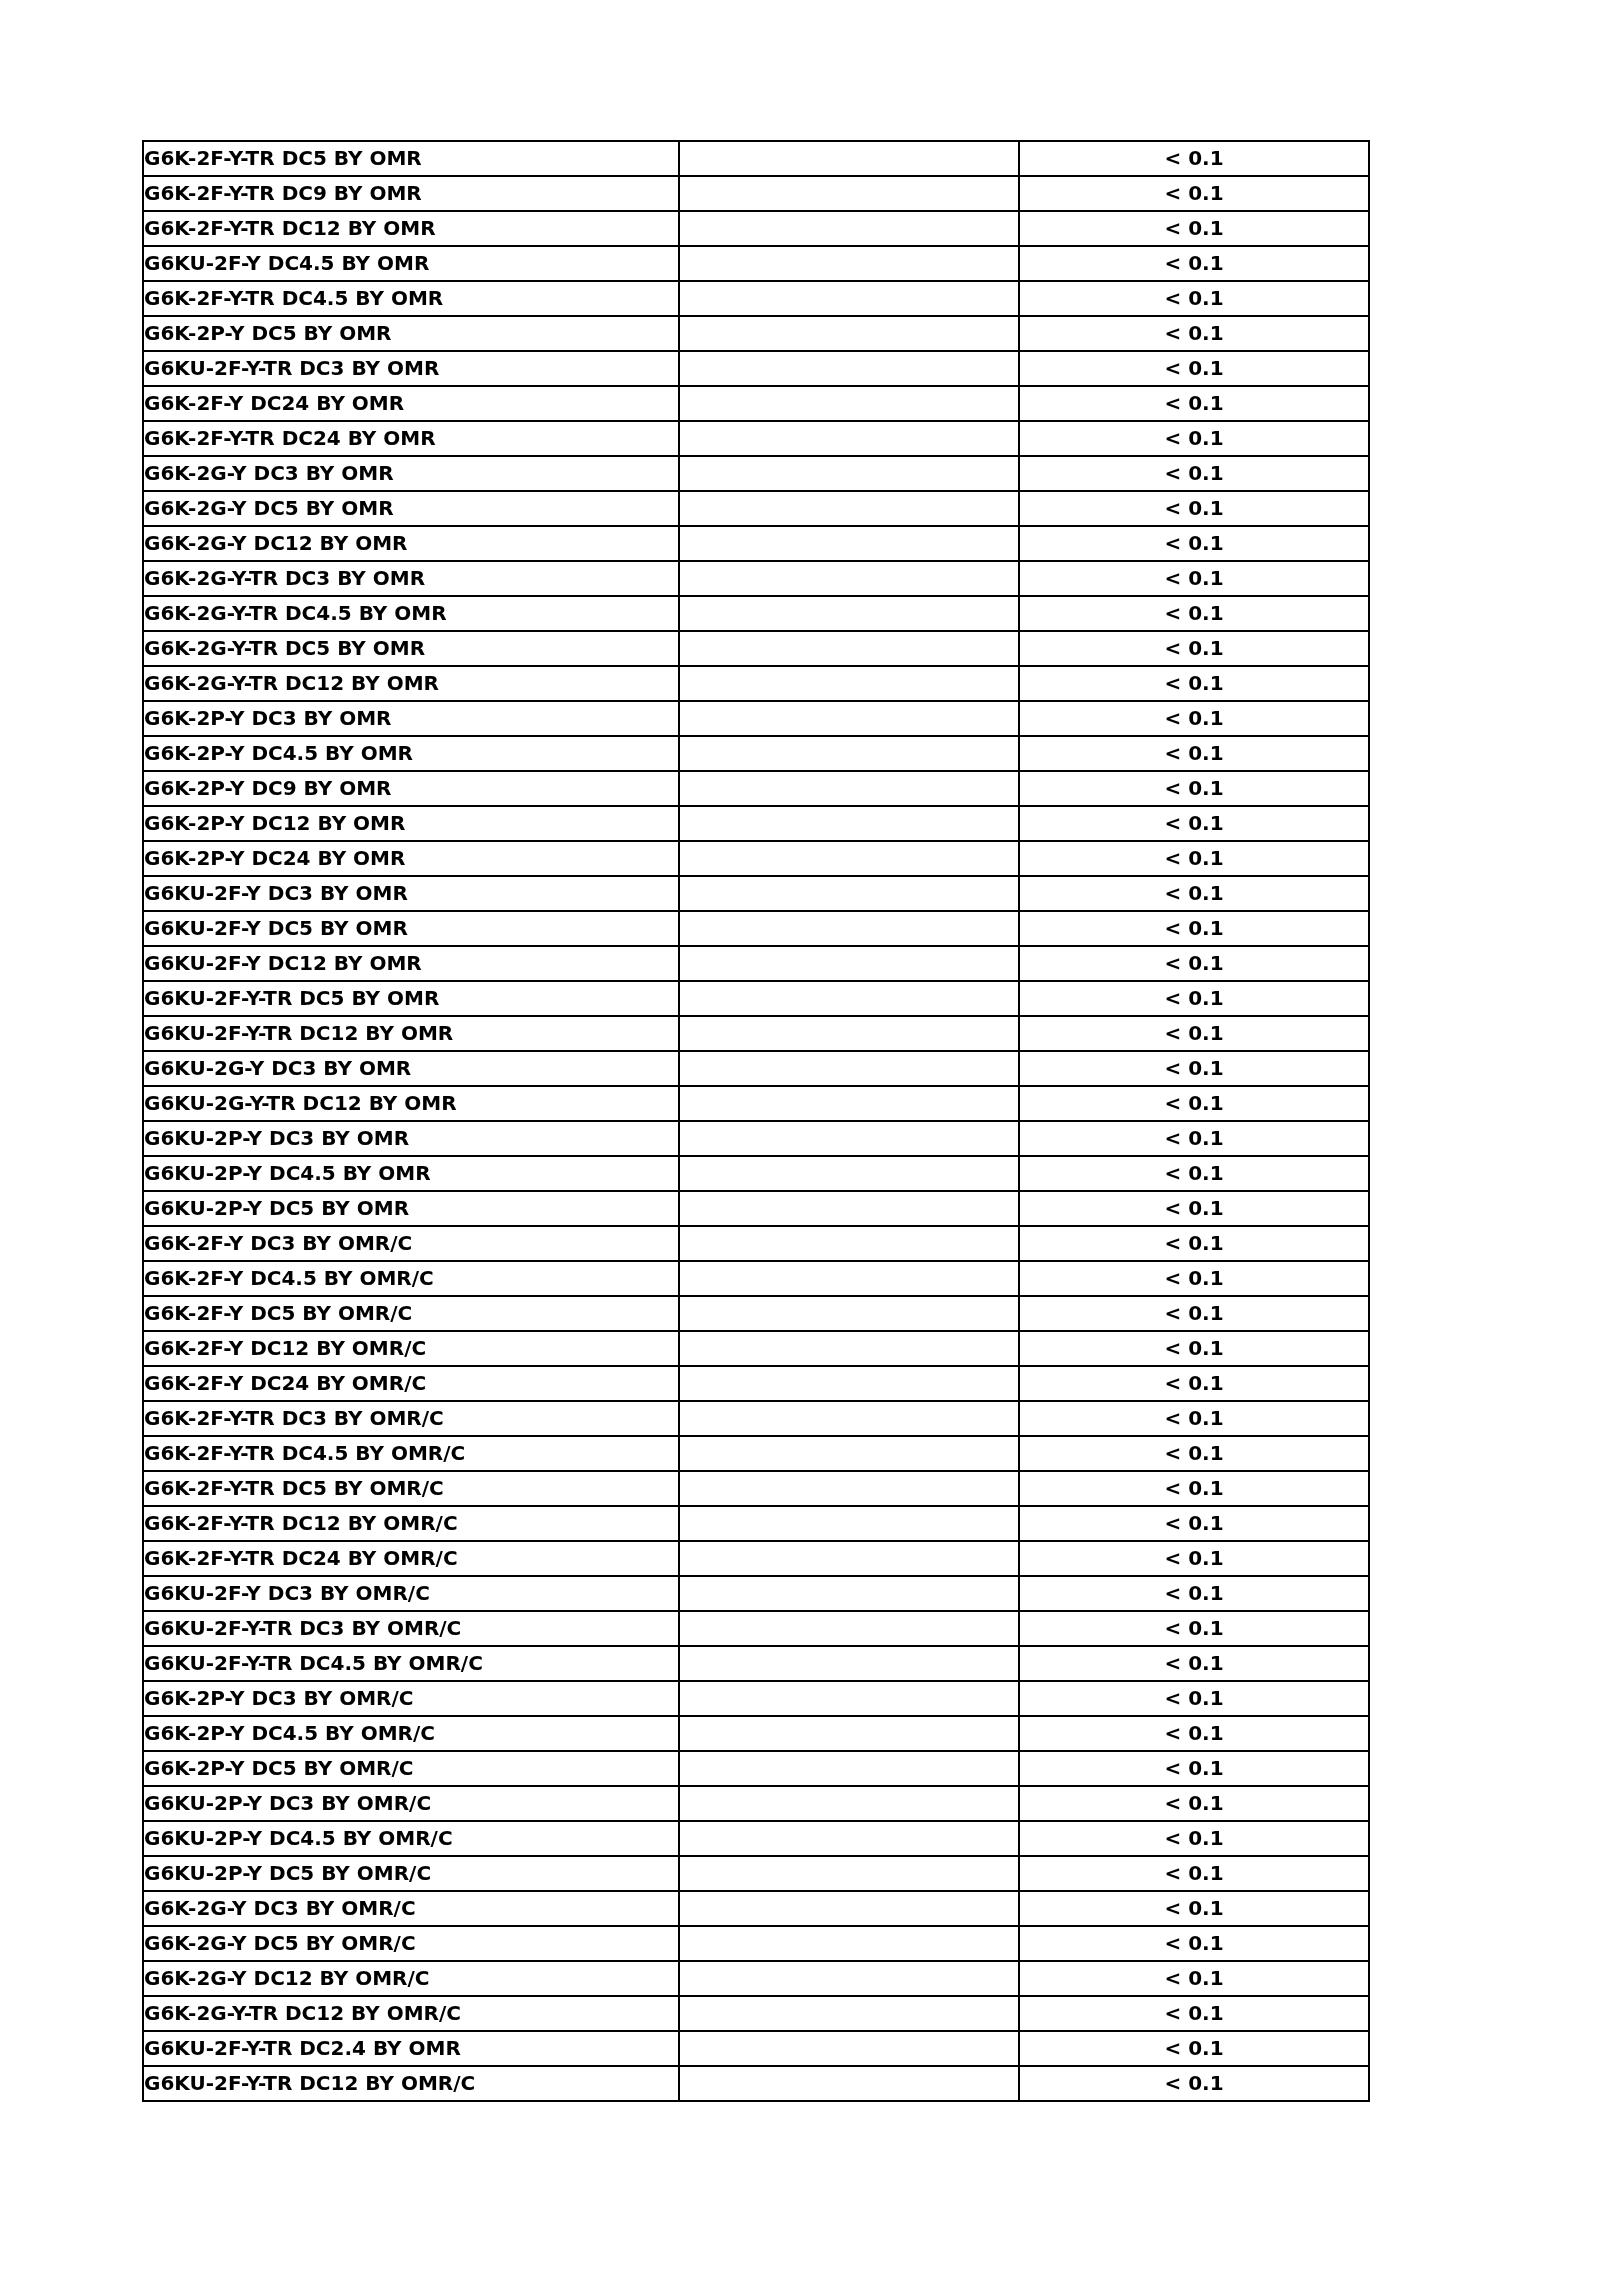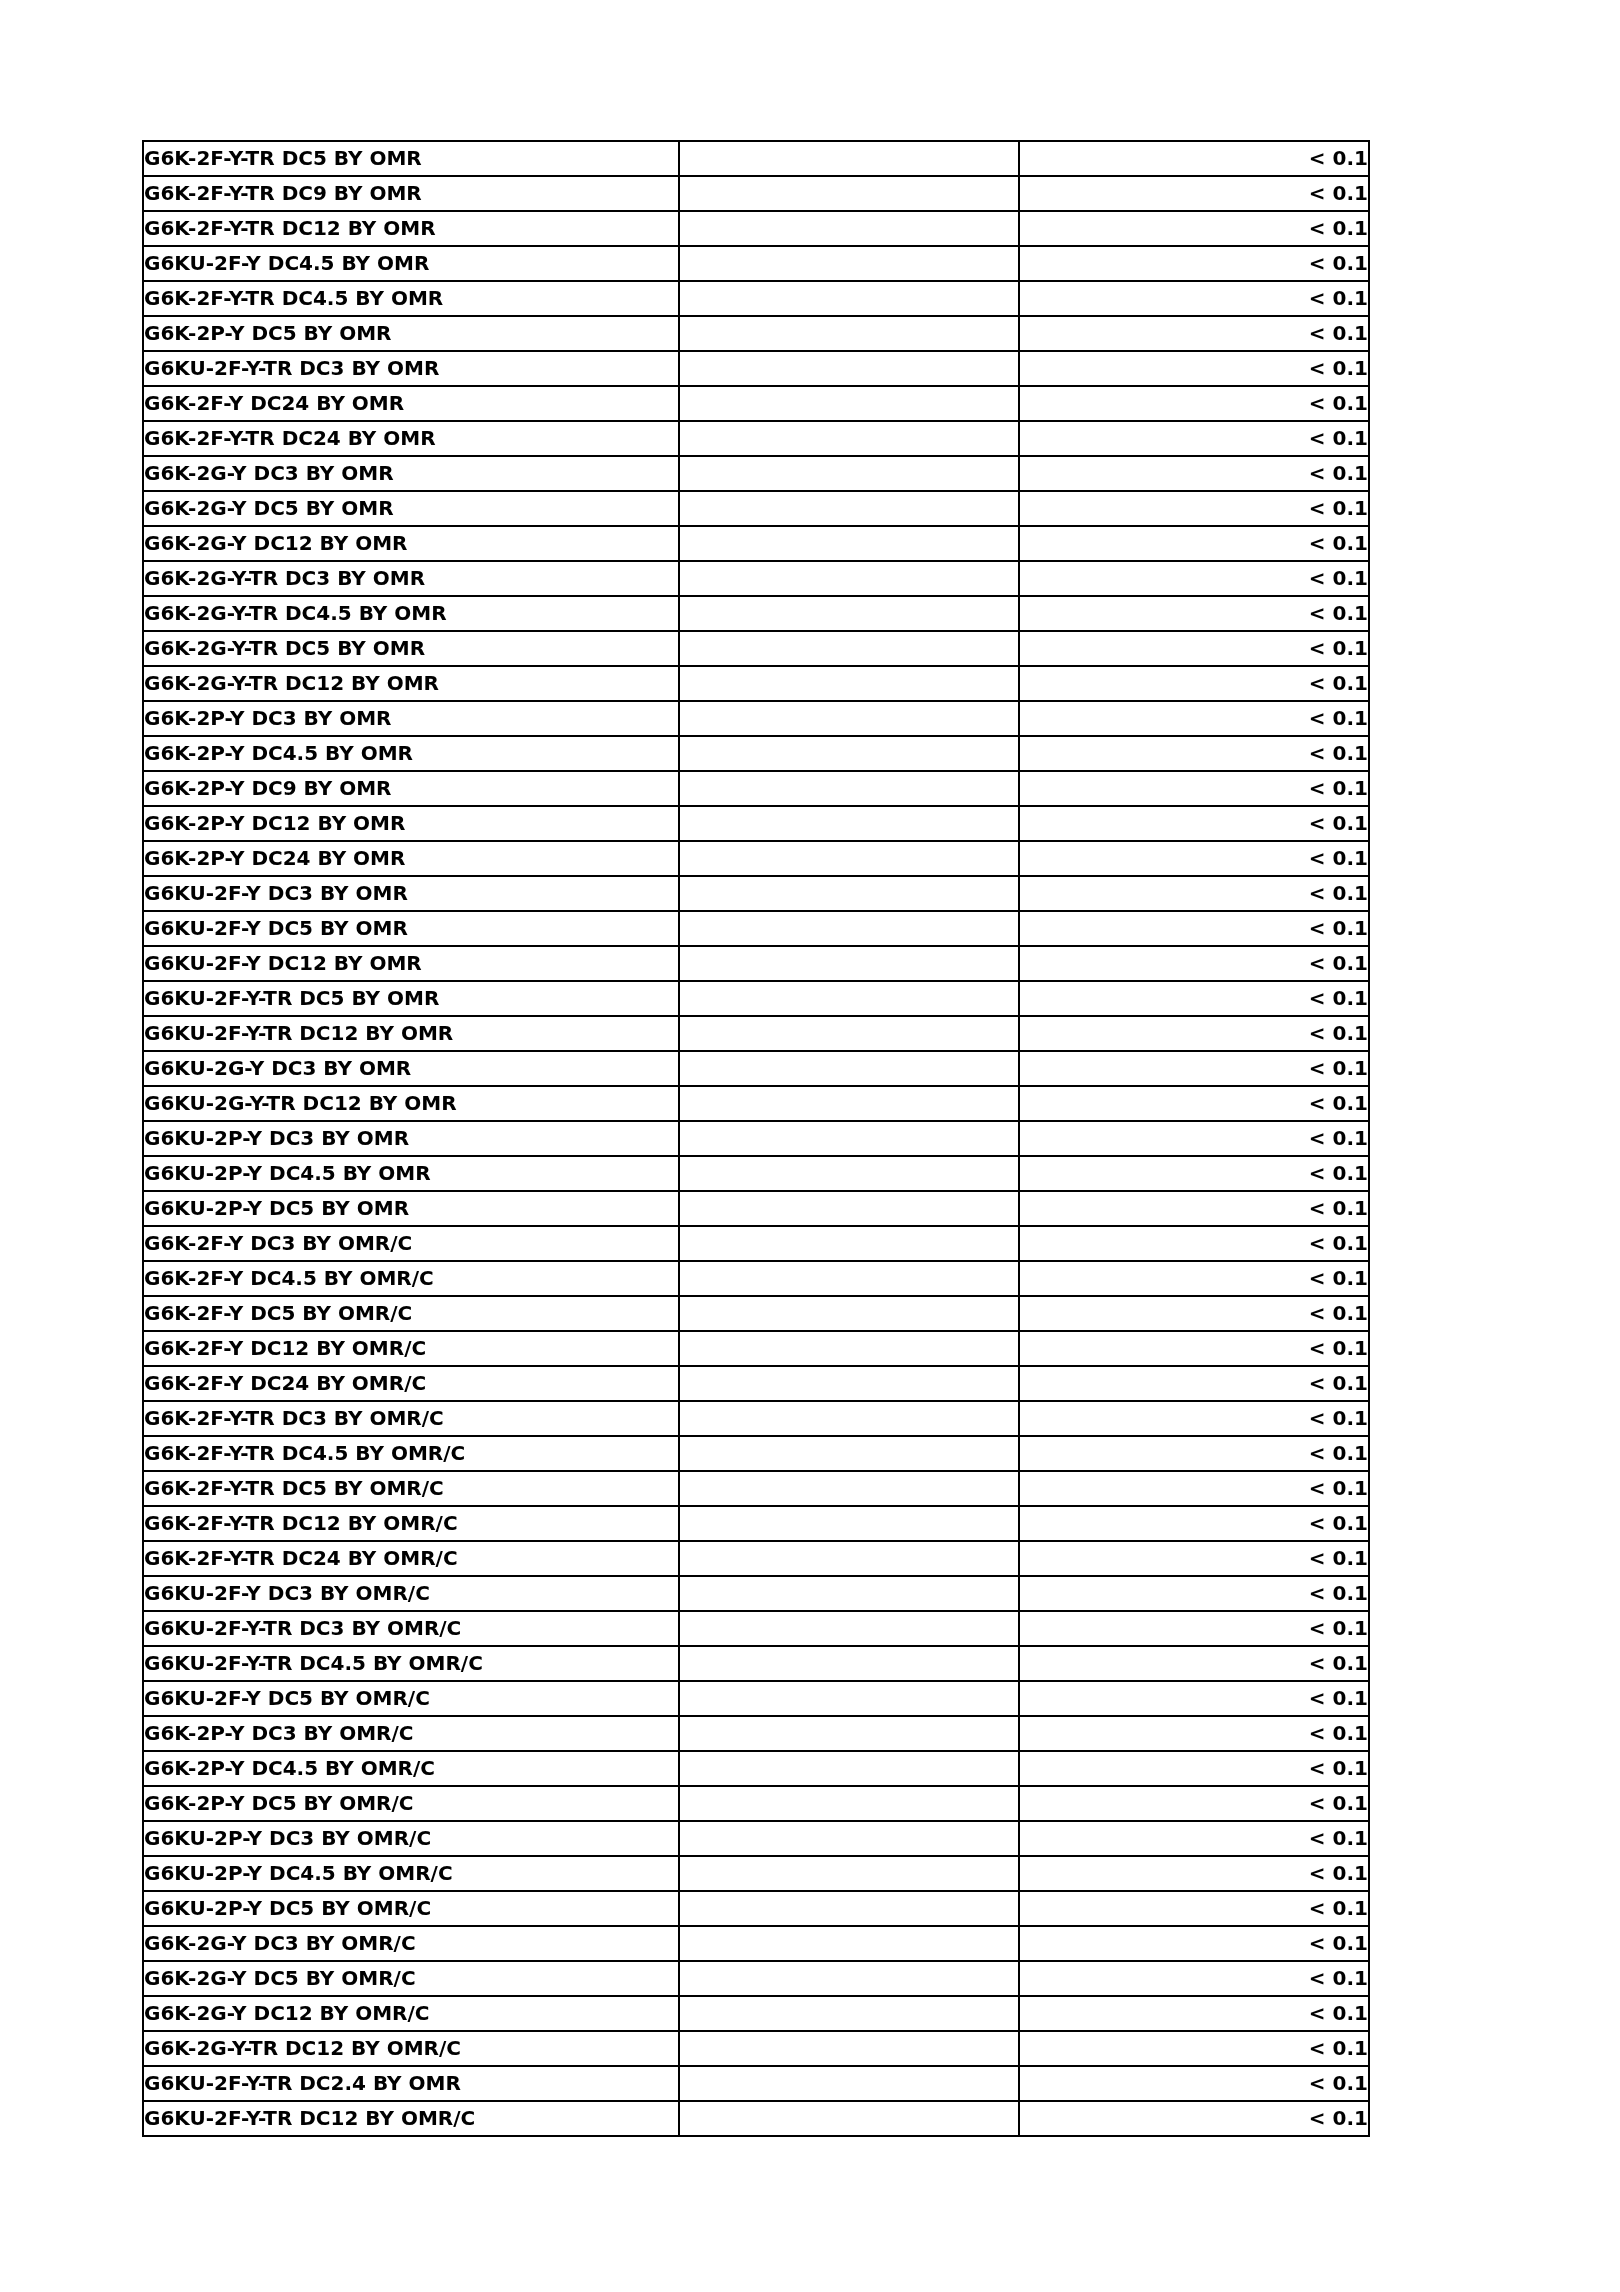--- a/index.html
+++ b/index.html
@@ -47,21 +47,21 @@
     width: 534px;
     padding-left: 5.9px;
     text-align: left;
   }
   td.c-mid {
     width: 338px;
     text-align: center;
   }
   td.c-val {
     width: 348px;
-    text-align: right;
+    text-align: center;
     margin-top: 20px;
   }
 </style>
 </head>
 <body>
 
 <div class="page">
   <div class="table-wrap">
     <table class="parts">
       <tbody>
@@ -279,25 +279,20 @@
             <td class="c-part">G6KU-2F-Y-TR DC3 BY OMR/C</td>
             <td class="c-mid"></td>
             <td class="c-val">&lt; 0.1</td>
           </tr>
           <tr>
             <td class="c-part">G6KU-2F-Y-TR DC4.5 BY OMR/C</td>
             <td class="c-mid"></td>
             <td class="c-val">&lt; 0.1</td>
           </tr>
           <tr>
-            <td class="c-part">G6KU-2F-Y DC5 BY OMR/C</td>
-            <td class="c-mid"></td>
-            <td class="c-val">&lt; 0.1</td>
-          </tr>
-          <tr>
             <td class="c-part">G6K-2P-Y DC3 BY OMR/C</td>
             <td class="c-mid"></td>
             <td class="c-val">&lt; 0.1</td>
           </tr>
           <tr>
             <td class="c-part">G6K-2P-Y DC4.5 BY OMR/C</td>
             <td class="c-mid"></td>
             <td class="c-val">&lt; 0.1</td>
           </tr>
           <tr>

